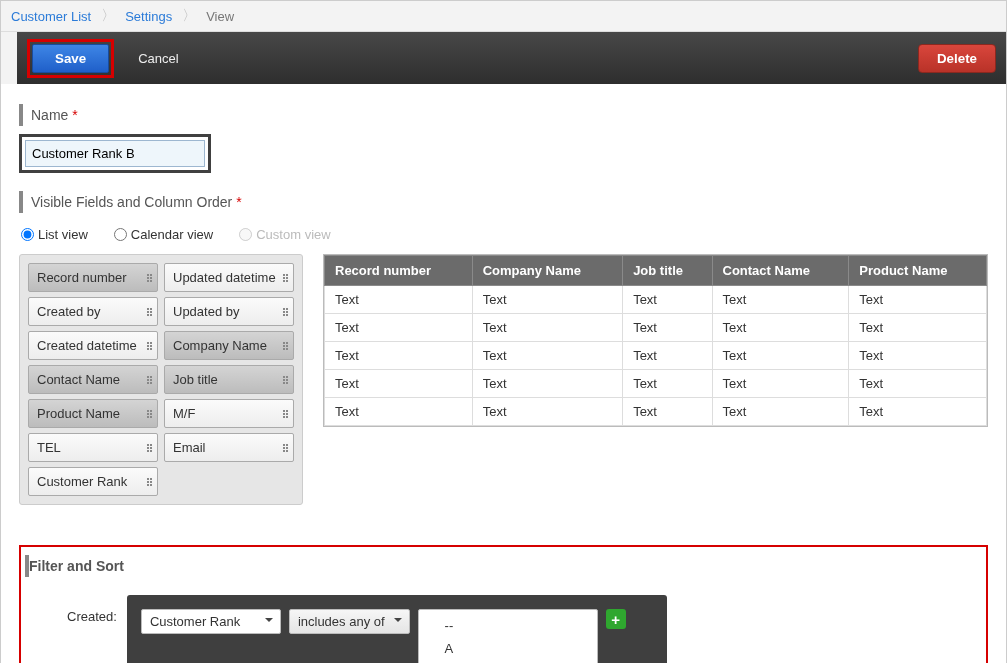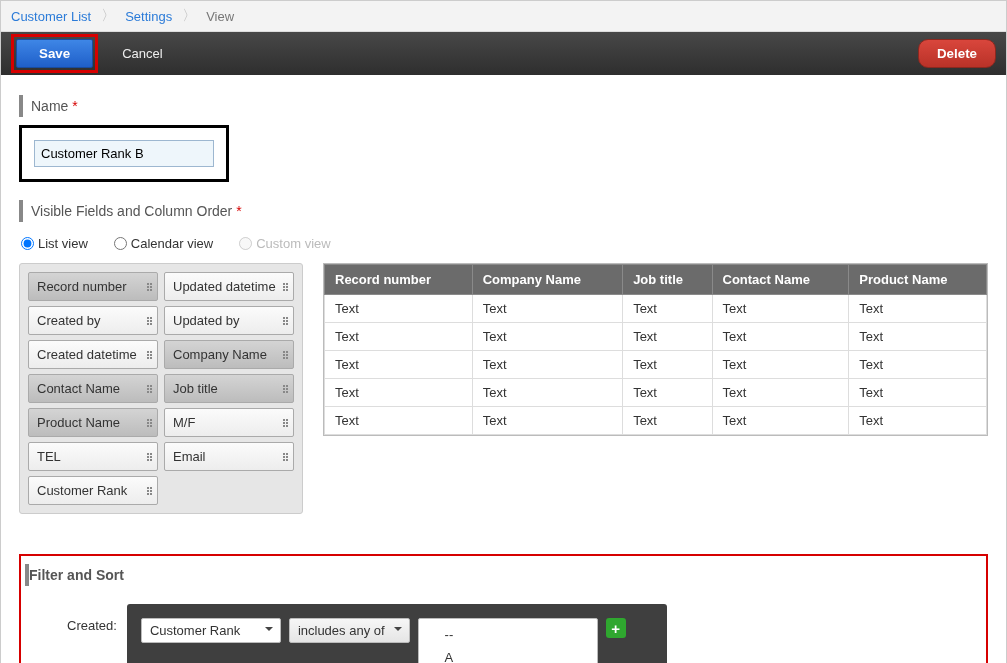--- a/index.html
+++ b/index.html
@@ -6,33 +6,33 @@
   body { background: #f0f0f0; font-size: 13px; color: #333; }
   .app { width: 1007px; border: 1px solid #ccc; background: #f3f3f3; }
 
   
   .breadcrumbs { display: flex; align-items: center; padding: 6px 10px; background: #f3f3f3; border-bottom: 1px solid #ddd; font-size: 13px; }
   .breadcrumbs a { color: #2b7bd8; text-decoration: none; }
   .bc-sep { margin: 0 10px; color: #bbb; font-size: 14px; }
   .bc-current { color: #777; }
 
   
-  .toolbar { display: flex; align-items: center; background: linear-gradient(#484848,#2e2e2e); padding: 5px 10px; height: 43px; position: relative; }
+  .toolbar { display: flex; align-items: center; background: linear-gradient(#484848,#2e2e2e); padding: 5px 10px; height: 52px; position: relative; margin-left: 16px; }
   .btn-save { background: linear-gradient(#3e86e6,#1f5fc9); color: #fff; border: 1px solid #184c9e; padding: 6px 22px; font-weight: bold; border-radius: 2px; cursor: pointer; }
   .save-hl { border: 3px solid #d60000; padding: 2px; margin-right: 14px; }
   .btn-cancel { color: #eee; cursor: pointer; padding: 6px 10px; }
-  .btn-delete { position: absolute; right: 10px; background: linear-gradient(#d9463c,#b93228); color: #fff; border: 1px solid #8b281f; padding: 6px 18px; font-weight: bold; border-radius: 10px; cursor: pointer; }
+  .btn-delete { position: absolute; right: 10px; background: linear-gradient(#d9463c,#b93228); color: #fff; border: 1px solid #8b281f; padding: 6px 18px; font-weight: bold; border-radius: 4px; cursor: pointer; }
 
   .content { padding: 20px 18px; background: #fff; }
 
   .section-label { border-left: 4px solid #888; padding: 3px 8px; font-size: 14px; color: #555; margin-bottom: 8px; }
   .req { color: #d60000; }
 
   .name-row { margin-bottom: 18px; }
-  .name-input-wrap { border: 3px solid #000000; display: inline-block; padding: 12px; }
+  .name-input-wrap { border: 3px solid #404040; display: inline-block; padding: 3px; }
   .name-input { width: 180px; padding: 5px 6px; border: 1px solid #9db7d0; background: #eef6fb; font-size: 13px; }
 
   .viewtype-row { display: flex; align-items: center; gap: 26px; padding: 6px 0 12px 2px; font-size: 13px; }
   .viewtype-row label { display: flex; align-items: center; gap: 4px; }
   .viewtype-row input[type=radio] { margin: 0; }
   .disabled-text { color: #bbb; }
 
   .fields-area { display: flex; align-items: flex-start; gap: 20px; }
   .palette { display: flex; gap: 6px; background: #e6e6e6; padding: 8px; border: 1px solid #ccc; border-radius: 3px; }
   .palette-col { display: flex; flex-direction: column; gap: 5px; }

